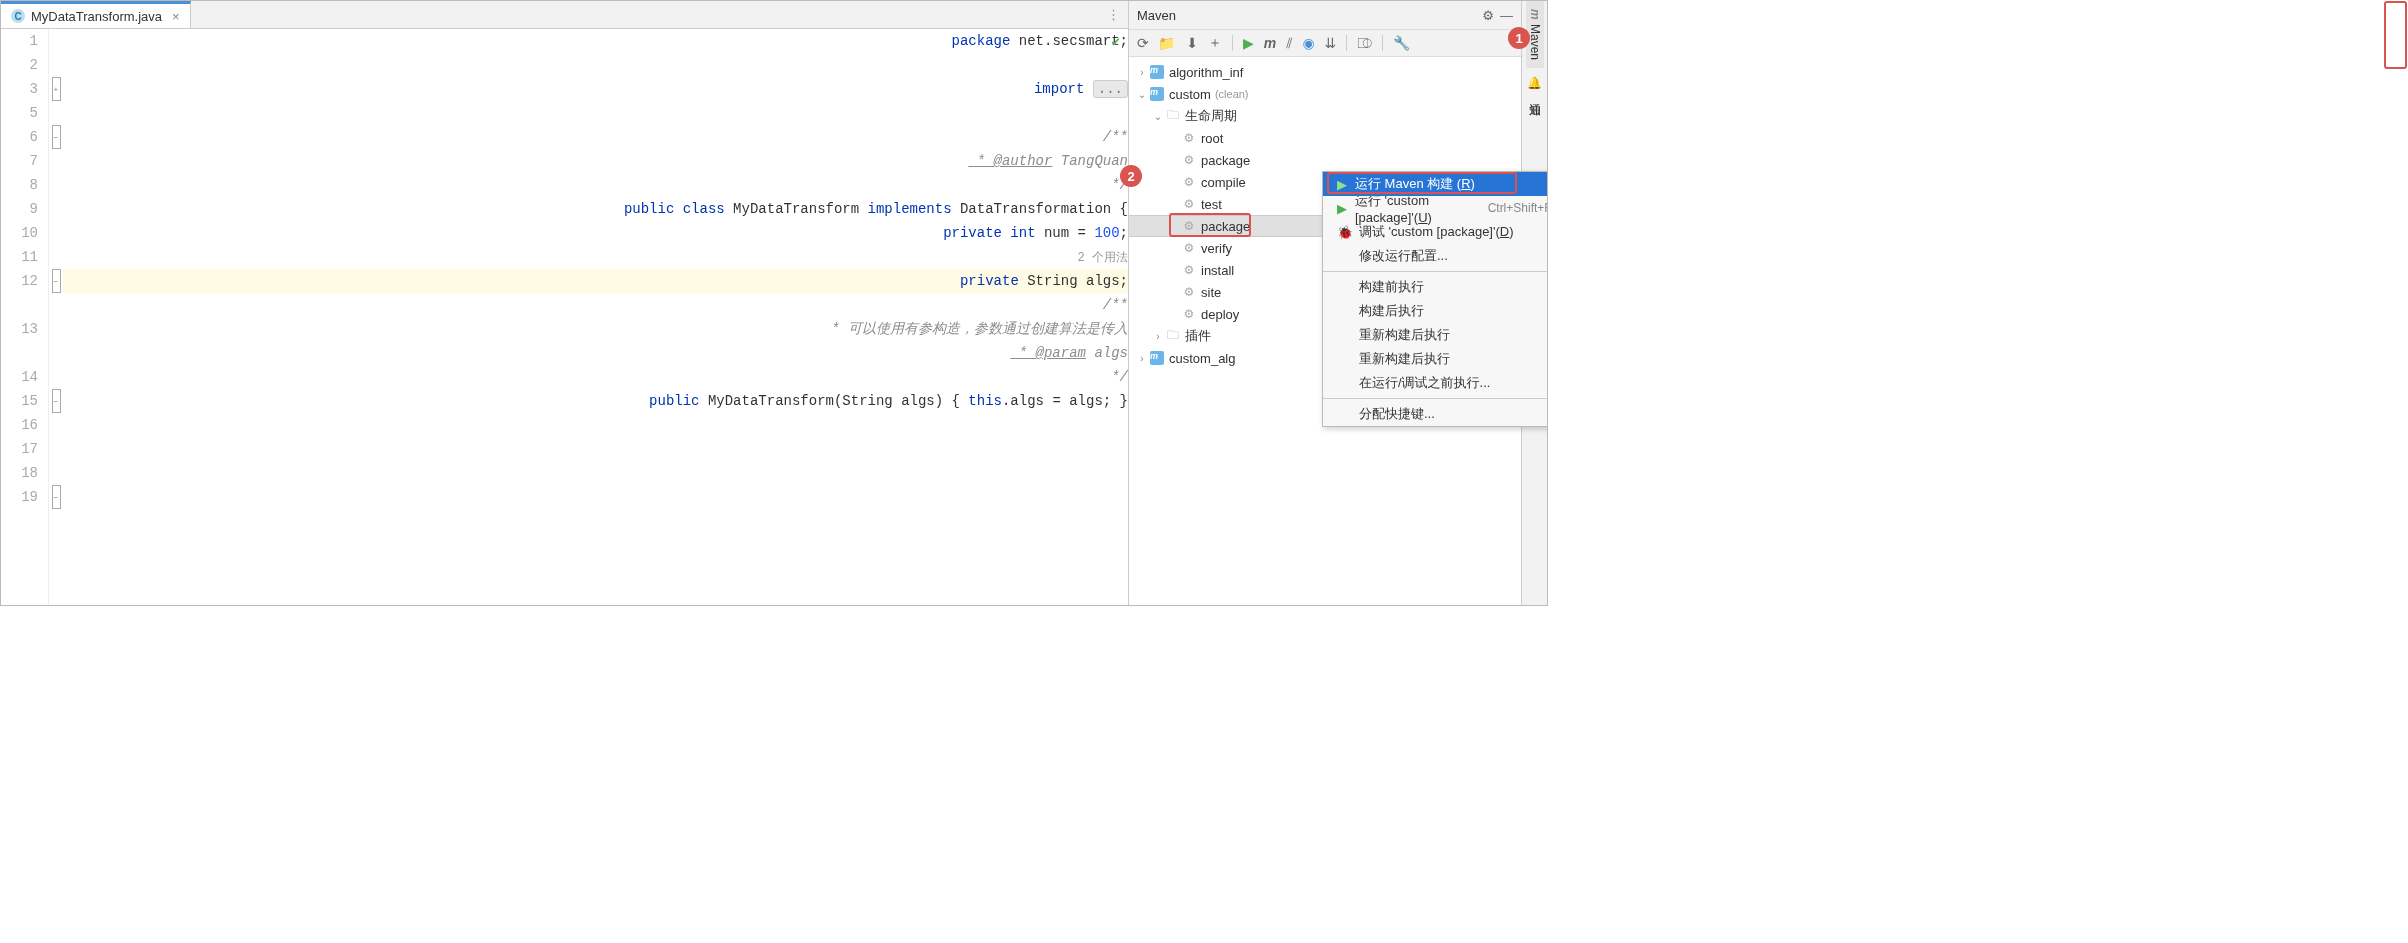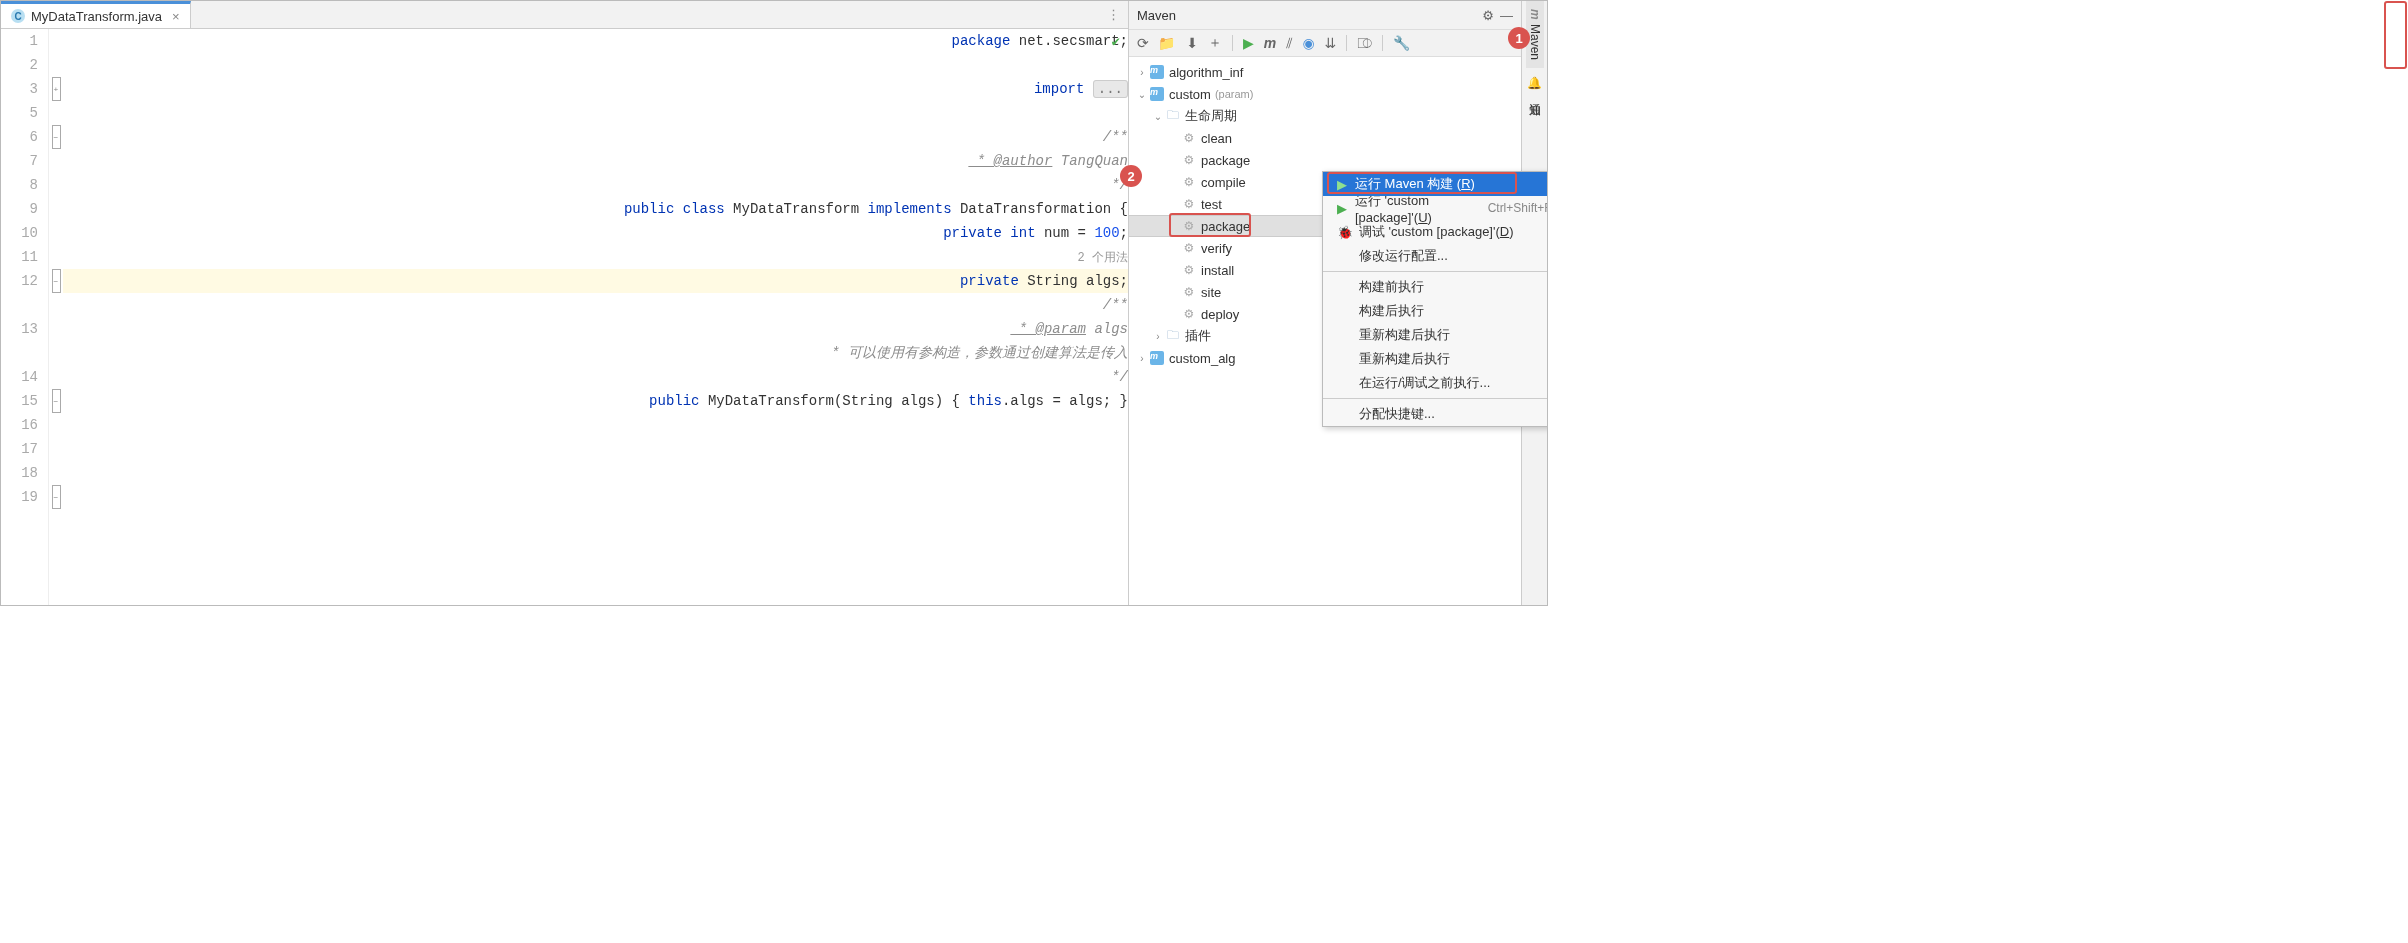--- a/index.html
+++ b/index.html
@@ -134,22 +134,22 @@
         <div class="code-line"><span class="kw">import</span> <span class="fold-box">...</span></div>
         <div class="code-line">&nbsp;</div>
         <div class="code-line"><span class="cm">/**</span></div>
         <div class="code-line"><span class="cm-tag"> * @author</span><span class="cm"> TangQuan</span></div>
         <div class="code-line"><span class="cm"> */</span></div>
         <div class="code-line"><span class="kw">public class</span> MyDataTransform <span class="kw">implements</span> DataTransformation {</div>
         <div class="code-line">    <span class="kw">private int</span> num = <span class="num-t">100</span>;</div>
         <div class="code-line">    <span class="usage">2 个用法</span></div>
         <div class="code-line hl-line">    <span class="kw">private</span> String algs;</div>
         <div class="code-line">    <span class="cm">/**</span></div>
+        <div class="code-line">    <span class="cm"> * 可以使用有参构造，参数通过创建算法是传入</span></div>
         <div class="code-line">    <span class="cm-tag"> * @param</span><span class="cm"> algs</span></div>
-        <div class="code-line">    <span class="cm"> * 可以使用有参构造，参数通过创建算法是传入</span></div>
         <div class="code-line">    <span class="cm"> */</span></div>
         <div class="code-line">    <span class="kw">public</span> MyDataTransform(String algs) { <span class="kw">this</span>.algs = algs; }</div>
       </div>
   </div>
 </div>
 
 <div class="maven-panel">
   <div class="maven-header">
     <span class="title">Maven</span>
     <span class="icon-btn">⚙</span>
@@ -180,37 +180,37 @@
         </span>
         <span>algorithm_inf</span>
       </div>
       <div class="tree-row">
         <span class="tree-indent" style="width:0px"></span>
         <span class="tree-exp">⌄</span>
         <span class="tree-icon">
           <span class="m-icon">m</span>
         </span>
         <span>custom</span>
-        <span class="root-txt">(param)</span>
+        <span class="root-txt">(clean)</span>
       </div>
       <div class="tree-row">
         <span class="tree-indent" style="width:16px"></span>
         <span class="tree-exp">⌄</span>
         <span class="tree-icon">
           <span class="folder-icon">🗀</span>
         </span>
         <span>生命周期</span>
       </div>
       <div class="tree-row">
         <span class="tree-indent" style="width:32px"></span>
         <span class="tree-exp"></span>
         <span class="tree-icon">
           <span class="gear-icon">⚙</span>
         </span>
-        <span>clean</span>
+        <span>root</span>
       </div>
       <div class="tree-row">
         <span class="tree-indent" style="width:32px"></span>
         <span class="tree-exp"></span>
         <span class="tree-icon">
           <span class="gear-icon">⚙</span>
         </span>
         <span>package</span>
       </div>
       <div class="tree-row">

